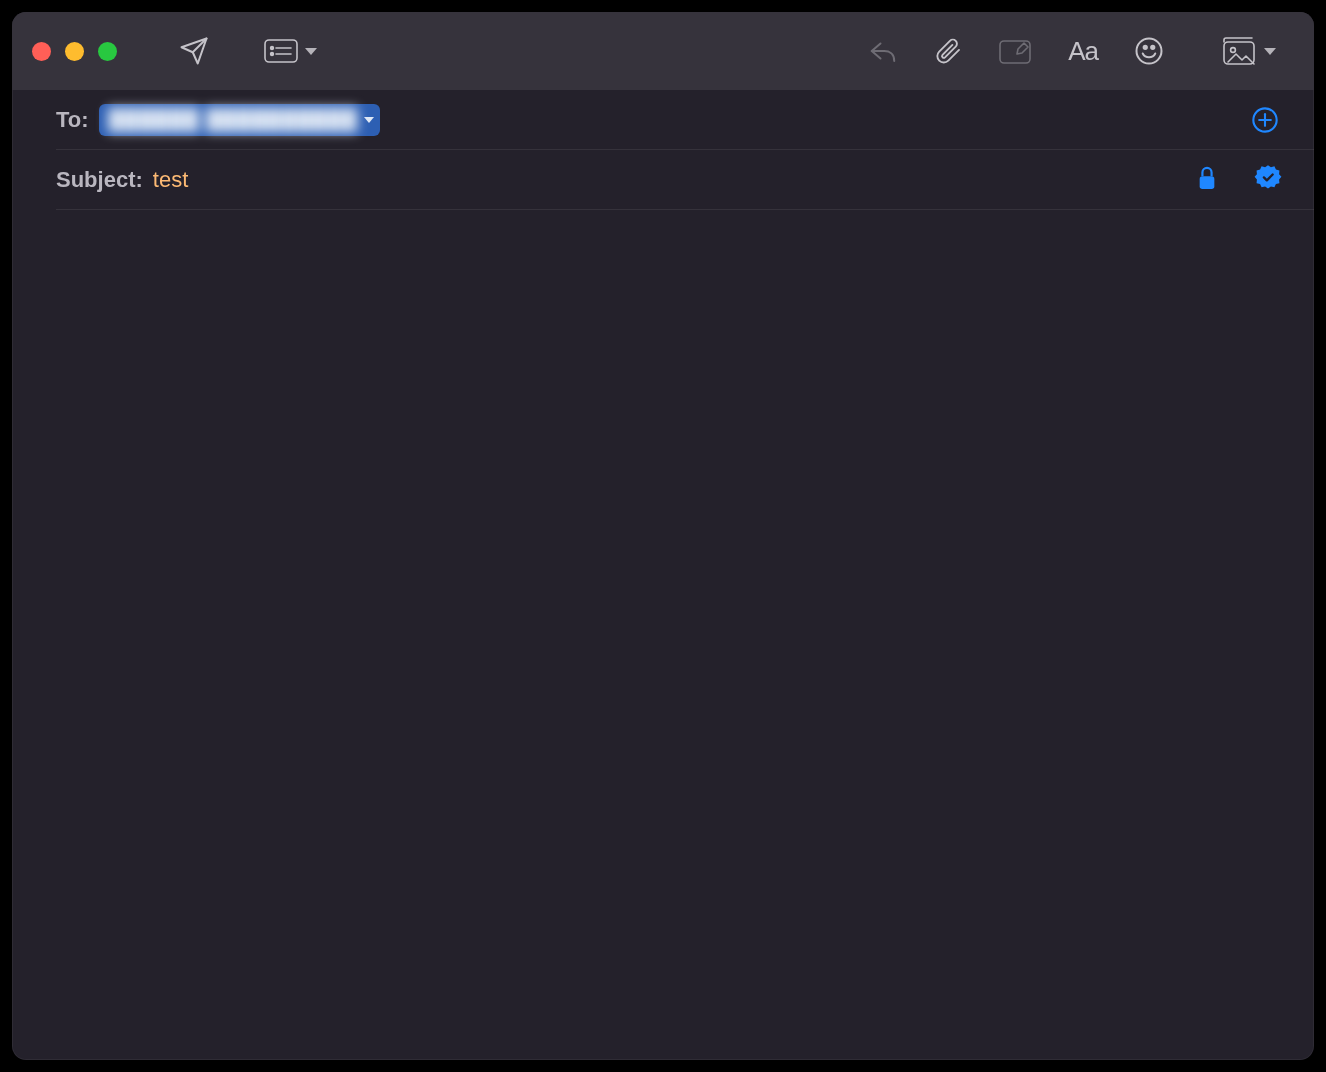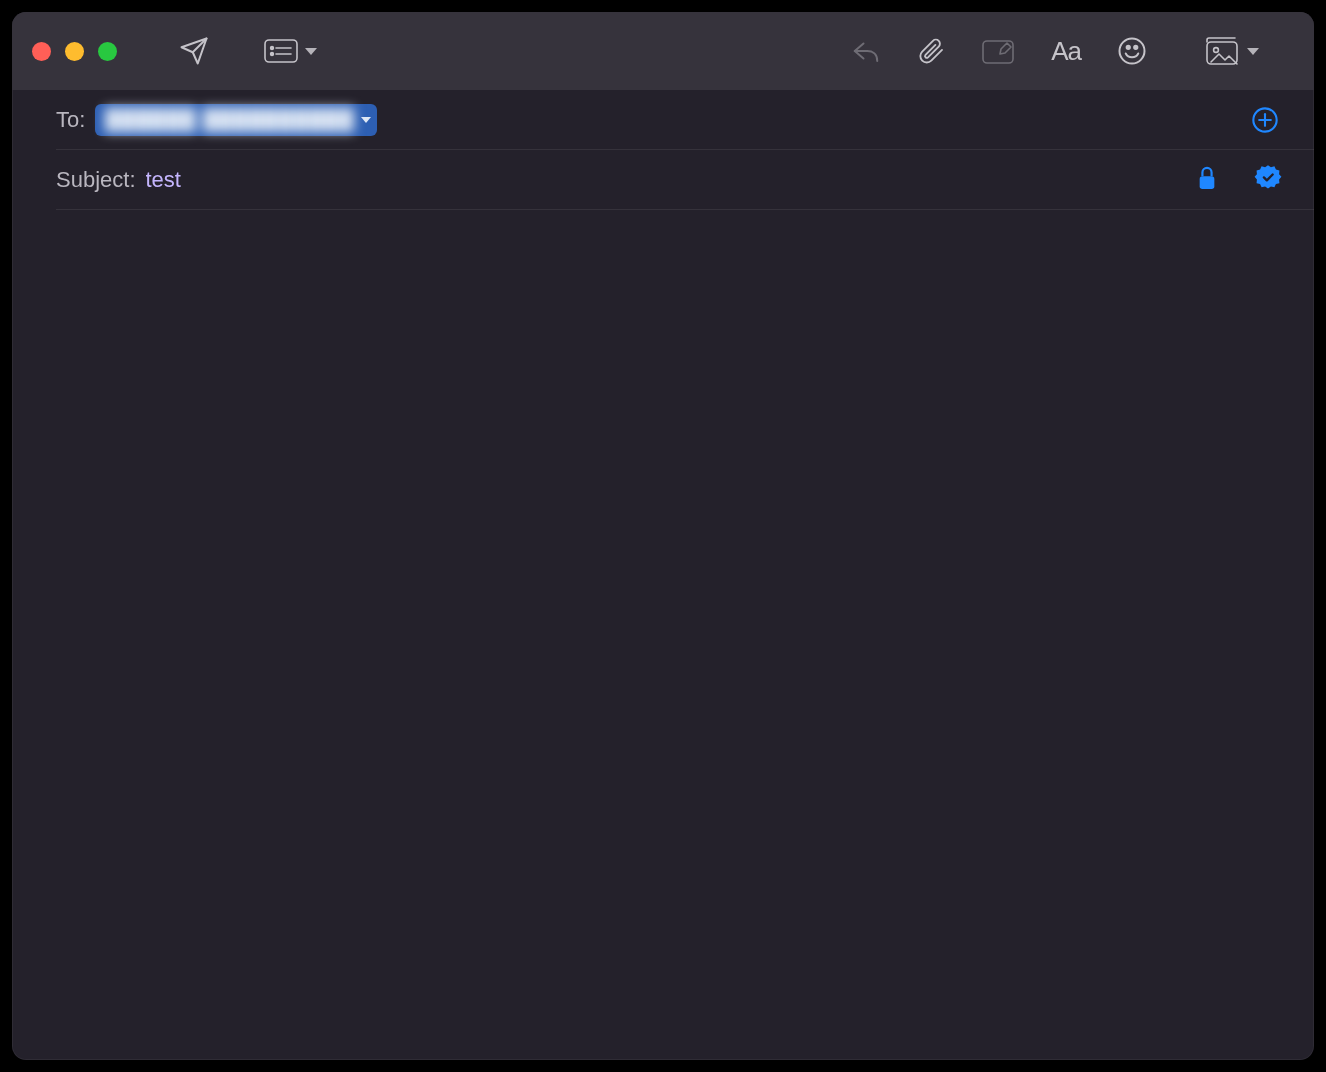--- a/index.html
+++ b/index.html
@@ -18,21 +18,21 @@
     overflow: hidden;
     display: flex;
     flex-direction: column;
     box-shadow: inset 0 0 0 1px rgba(255,255,255,0.05);
   }
   .titlebar {
     height: 78px;
     background: #36333c;
     display: flex;
     align-items: center;
-    padding: 0 41px 0 20px;
+    padding: 0 24px 0 20px;
     gap: 8px;
   }
   .traffic-lights {
     display: flex;
     gap: 14px;
     align-items: center;
     margin-right: 40px;
   }
   .tl {
     width: 19px; height: 19px; border-radius: 50%;
@@ -68,21 +68,21 @@
     display: flex;
     align-items: center;
     min-height: 60px;
     border-bottom: 1px solid rgba(255,255,255,0.08);
     padding-right: 32px;
     gap: 10px;
   }
   .hlabel {
     color: #b9b6bf;
     font-size: 22px;
-    font-weight: 400;
+    font-weight: 700;
     min-width: 0;
   }
   .hvalue {
     flex: 1;
     color: #e9e7ee;
     font-size: 22px;
   }
   .chip {
     display: inline-flex;
     align-items: center;
@@ -107,21 +107,21 @@
   }
   .add-btn {
     color: #1f87ff;
     display: flex; align-items: center; justify-content: center;
     width: 34px; height: 34px;
   }
   .subject-row input {
     background: transparent;
     border: none;
     outline: none;
-    color: #c4b5fd;
+    color: #fdba74;
     font-size: 22px;
     flex: 1;
   }
   .sec-icons {
     display: flex;
     gap: 36px;
     align-items: center;
   }
   .sec-icons .ic { color: #1f87ff; }
   .body-area {

